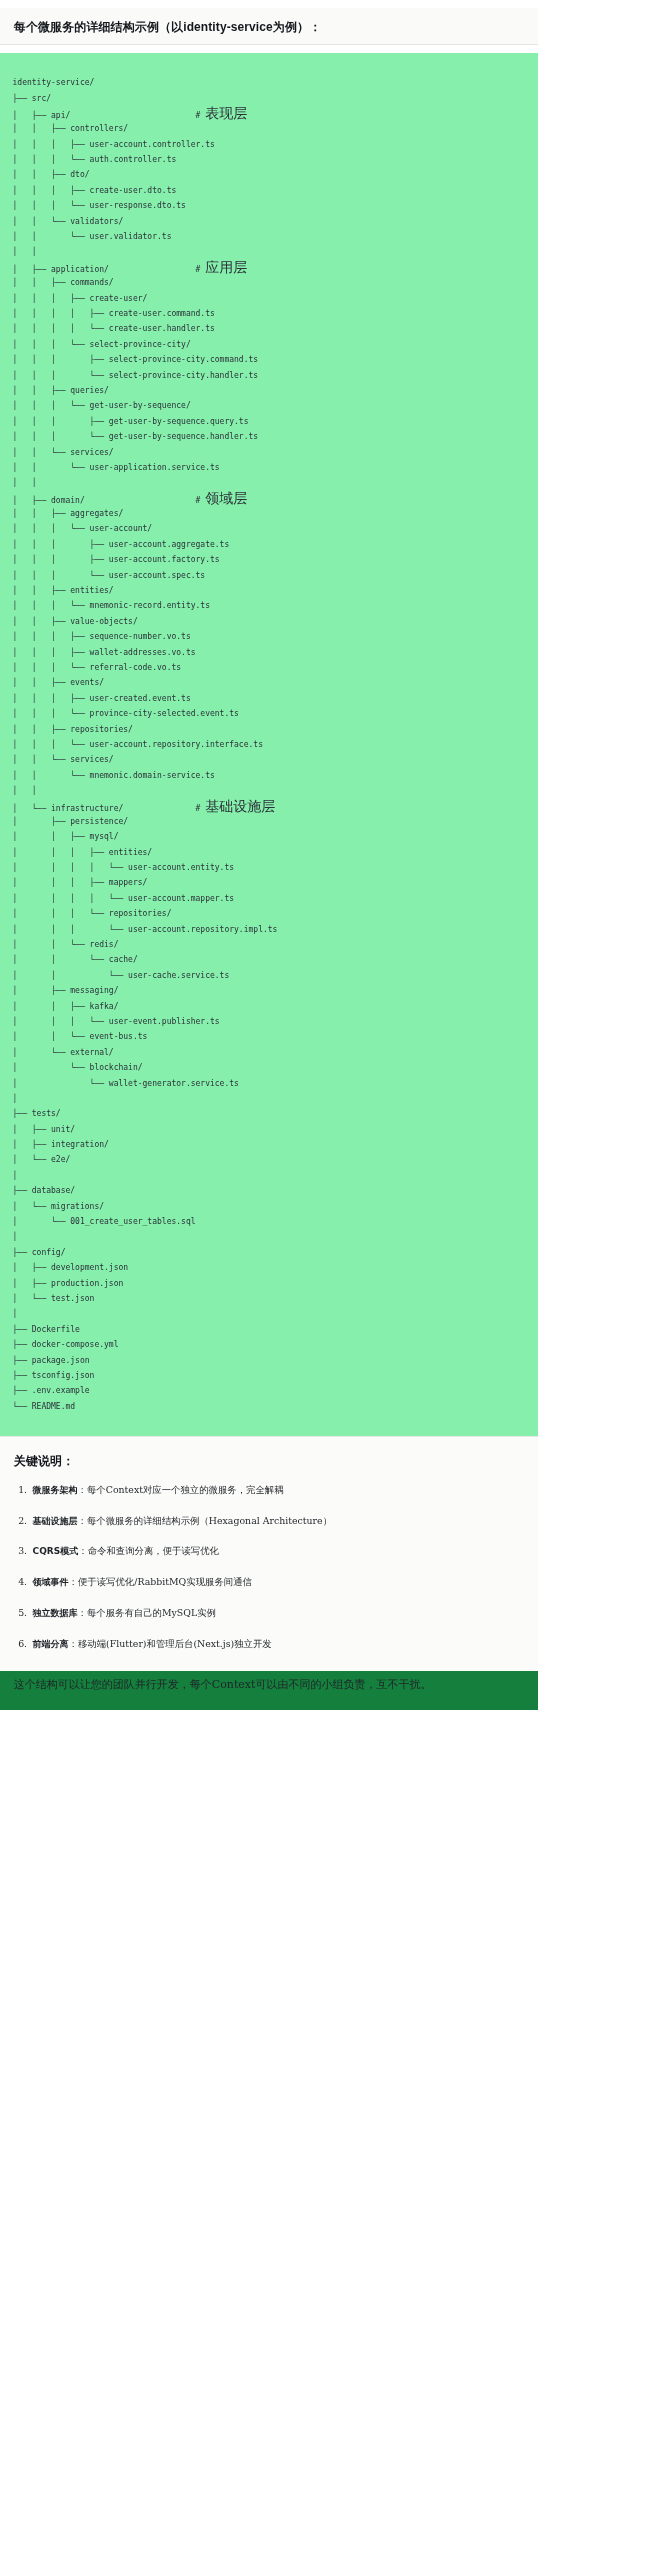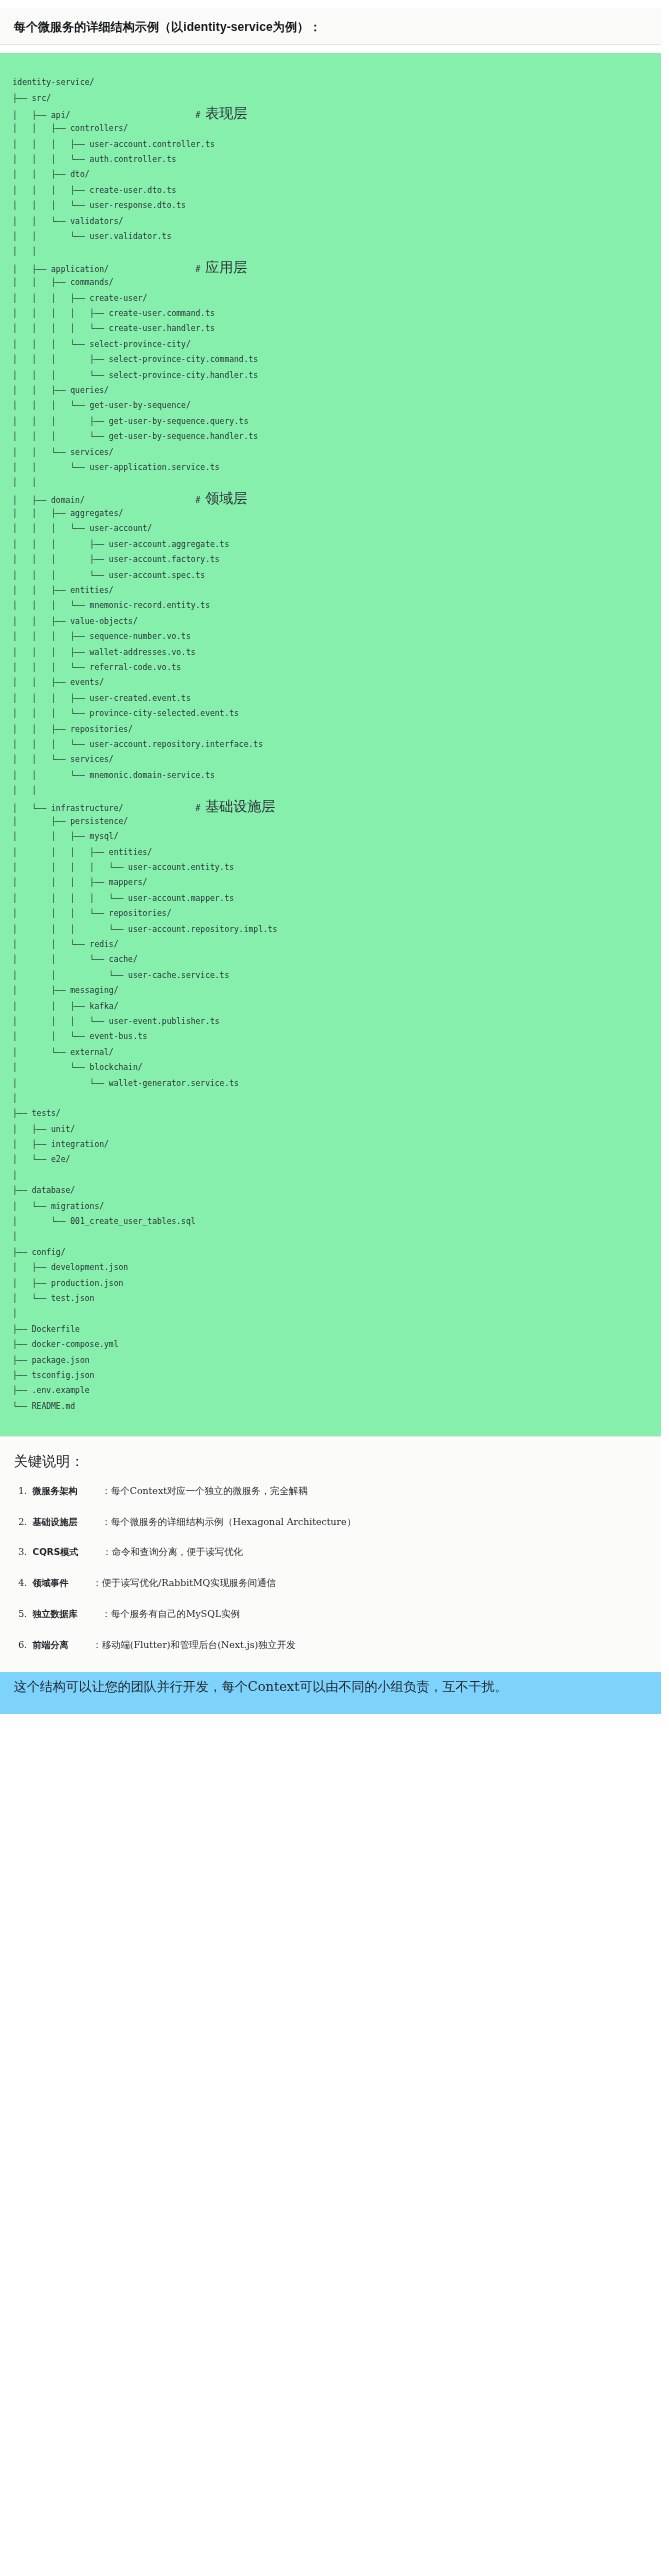--- a/index.html
+++ b/index.html
@@ -7,21 +7,21 @@
     padding: 0;
     background: #ffffff;
   }
   body {
     width: 669px;
     font-family: "Liberation Sans", "DejaVu Sans", sans-serif;
     color: #1f2328;
     -webkit-font-smoothing: antialiased;
   }
   .page {
-    width: 661px;
+    width: 538px;
     box-sizing: border-box;
     background: #ffffff;
   }
 
   
   .doc-heading {
     font-size: 12px;
     font-weight: bold;
     line-height: 1.35;
     color: #14181d;
@@ -58,22 +58,22 @@
     font-size: 14px;
   }
 
   
   .keys {
     padding: 16.3px 13.8px 6.3px 13.8px;
     background: #fbfbf9;
     border-top: 0.6px solid #e6e6e2;
   }
   .keys-title {
-    font-size: 14px;
-    font-weight: normal;
+    font-size: 12px;
+    font-weight: bold;
     color: #14181d;
     margin: 0 0 12.5px 0;
     letter-spacing: 0.1px;
   }
   ol.keys-list {
     margin: 0;
     padding: 0 0 0 16.3px;
     list-style: decimal;
     font-family: "DejaVu Serif", "Liberation Serif", serif;
     font-size: 9.4px;
@@ -86,29 +86,28 @@
   }
   ol.keys-list > li:last-child { margin-bottom: 13.8px; }
   .key-term {
     font-weight: bold;
     font-family: "DejaVu Sans", "Liberation Sans", sans-serif;
     font-size: 9px;
     text-align: right;
   }
   .key-desc {
     font-family: "DejaVu Serif", "Liberation Serif", serif;
-    margin-left: 24px;
   }
 
   
   .closing {
     padding: 5px 13.8px 16.3px 13.8px;
-    background: #7dd3fc;
+    background: #15803d;
     font-family: "DejaVu Serif", "Liberation Serif", serif;
-    font-size: 13px;
+    font-size: 11px;
     line-height: 1.6;
     color: #1f2328;
   }
 </style>
 </head>
 <body>
 
 <div class="page">
 
   <h1 class="doc-heading">每个微服务的详细结构示例（以identity-service为例）：</h1>

